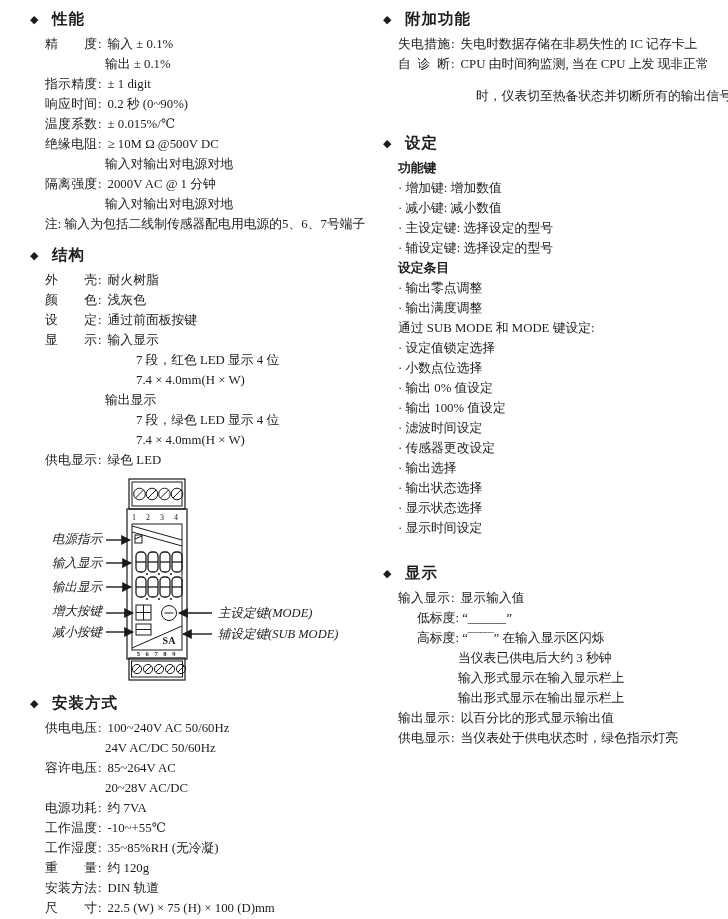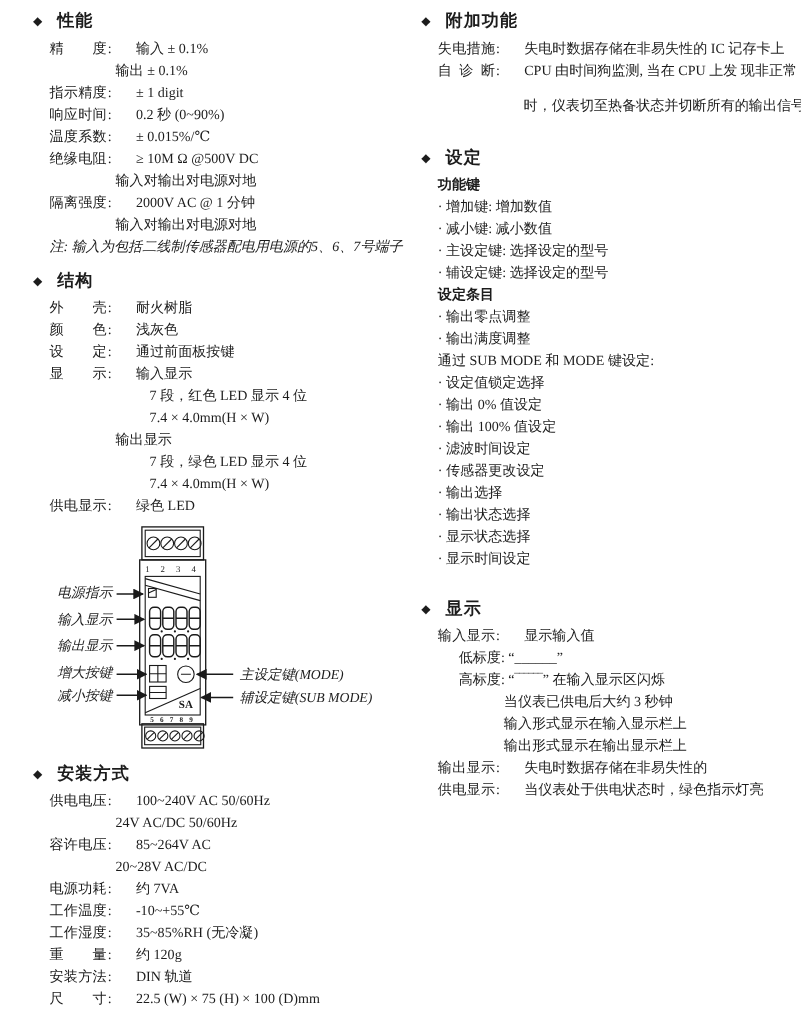--- a/index.html
+++ b/index.html
@@ -17,27 +17,27 @@
   .diamond{font-size:11px;width:22px;display:inline-block;}
   #sec-structure{margin-top:10px;}
   #sec-installation{margin-top:10px;}
   #sec-settings{margin-top:26px;}
   #sec-display{margin-top:24px;}
 
   .rows{padding-left:15px;font-size:12.8px;}
   .line{height:20px;line-height:20px;white-space:nowrap;}
   .lbl{display:inline-block;width:52px;text-align:justify;text-align-last:justify;vertical-align:top;}
   .colon{display:inline-block;margin-left:1px;}
-  .val{margin-left:22px;text-align:center;}
+  .val{margin-left:6px;text-align:center;}
   .ind-sub{padding-left:19px;}
   .ind-value{padding-left:60px;}
   .ind-deep{padding-left:91px;}
   .ind-wrap{padding-left:78px;margin-top:12px;}
   .b{font-weight:bold;}
-  .i{font-style:italic;}
+  .i{}
 
   
   #device-figure{position:relative;width:334px;height:206px;margin:6px 0 0 0;}
   #device-figure svg{position:absolute;left:0;top:0;}
   .dlbl{position:absolute;font-size:12.5px;font-style:italic;white-space:nowrap;line-height:14px;}
   .dlbl.left{width:58px;text-align:right;left:14px;}
   .dlbl.right{left:188px;font-style:italic;}
   #lbl-power{top:56px;font-style:italic;}
   #lbl-input{top:80px;}
   #lbl-output{top:104px;}
@@ -254,20 +254,21 @@
         <div class="line b">功能键</div>
         <div class="line">· 增加键: 增加数值</div>
         <div class="line">· 减小键: 减小数值</div>
         <div class="line">· 主设定键: 选择设定的型号</div>
         <div class="line">· 辅设定键: 选择设定的型号</div>
         <div class="line b">设定条目</div>
         <div class="line">· 输出零点调整</div>
         <div class="line">· 输出满度调整</div>
         <div class="line">通过 SUB MODE 和 MODE 键设定:</div>
         <div class="line">· 设定值锁定选择</div>
+        <div class="line">· 小数点位选择</div>
         <div class="line">· 输出 0% 值设定</div>
         <div class="line">· 输出 100% 值设定</div>
         <div class="line">· 滤波时间设定</div>
         <div class="line">· 传感器更改设定</div>
         <div class="line">· 输出选择</div>
         <div class="line">· 输出状态选择</div>
         <div class="line">· 显示状态选择</div>
         <div class="line">· 显示时间设定</div>
       </div>
     </div>
@@ -276,17 +277,17 @@
         <span class="diamond">◆</span>
         <span>显示</span>
       </div>
       <div class="rows">
         <div class="line"><span class="lbl">输入显示</span><span class="colon">:</span><span class="val">显示输入值</span></div>
         <div class="line ind-sub">低标度: “______”</div>
         <div class="line ind-sub">高标度: “‾‾‾‾‾‾” 在输入显示区闪烁</div>
         <div class="line ind-value">当仪表已供电后大约 3 秒钟</div>
         <div class="line ind-value">输入形式显示在输入显示栏上</div>
         <div class="line ind-value">输出形式显示在输出显示栏上</div>
-        <div class="line"><span class="lbl">输出显示</span><span class="colon">:</span><span class="val">失电时数据存储在非易失性的</span></div>
+        <div class="line"><span class="lbl">输出显示</span><span class="colon">:</span><span class="val">以百分比的形式显示输出值</span></div>
         <div class="line"><span class="lbl">供电显示</span><span class="colon">:</span><span class="val">当仪表处于供电状态时，绿色指示灯亮</span></div>
       </div>
     </div>
 </div>
 
 </body></html>

